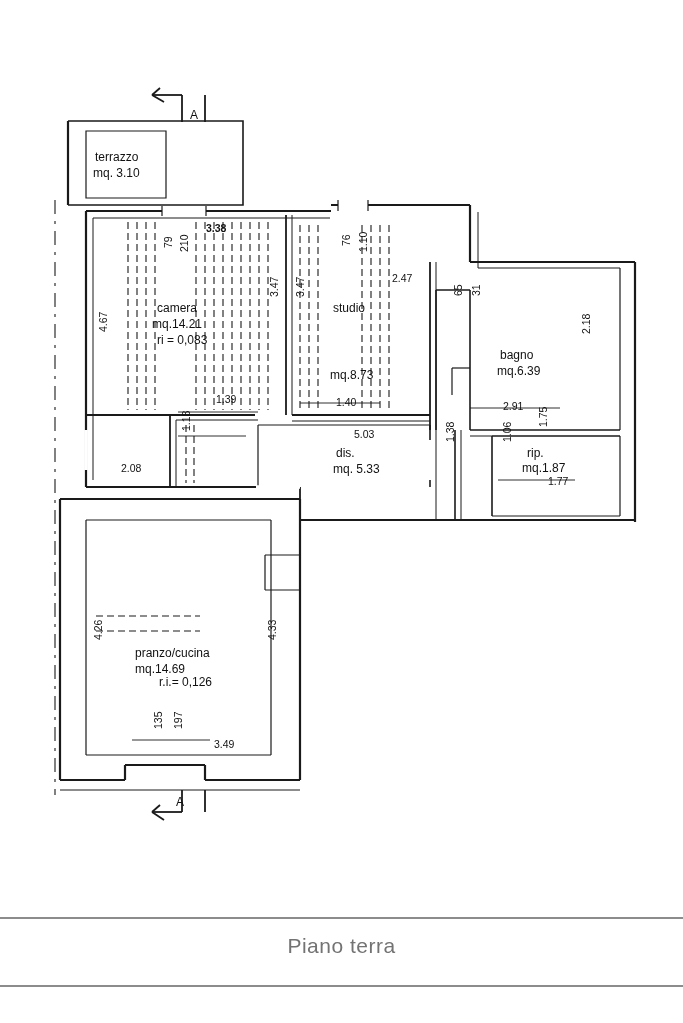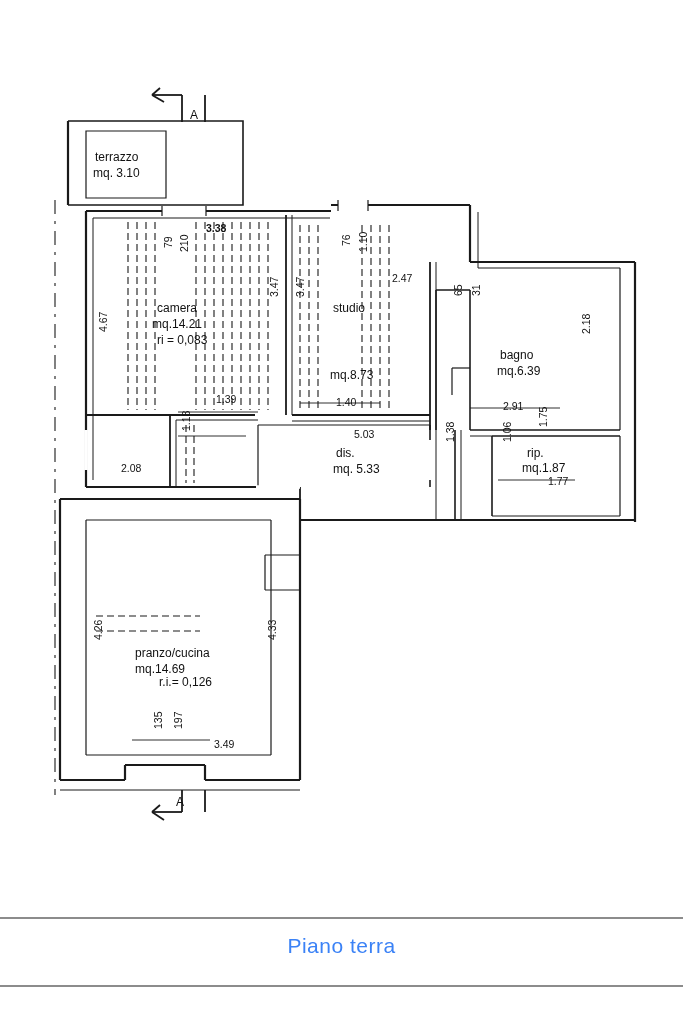--- a/index.html
+++ b/index.html
@@ -47,21 +47,21 @@
     transform: rotate(-90deg);
   }
   .caption {
     position: absolute;
     left: 0;
     top: 934px;
     width: 683px;
     text-align: center;
     font-size: 21px;
     letter-spacing: 0.5px;
-    color: #3b82f6;
+    color: #737373;
   }
   .sec-letter {
     font-size: 12px;
     font-weight: normal;
   }
 </style>
 </head>
 <body>
 
 <div id="plan-root">

